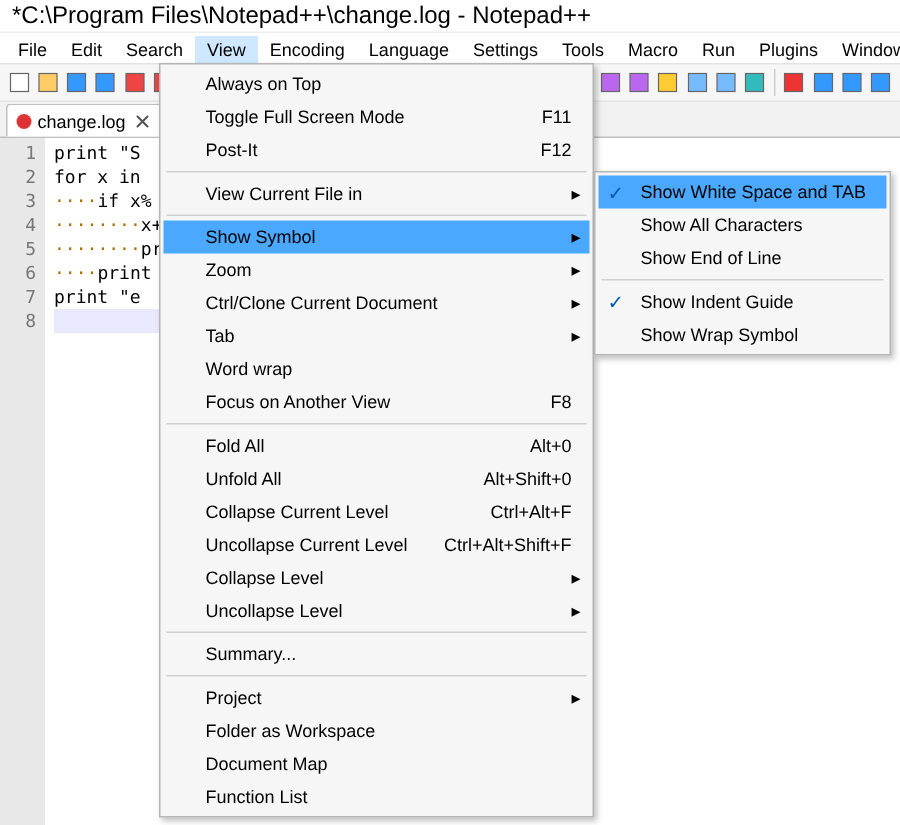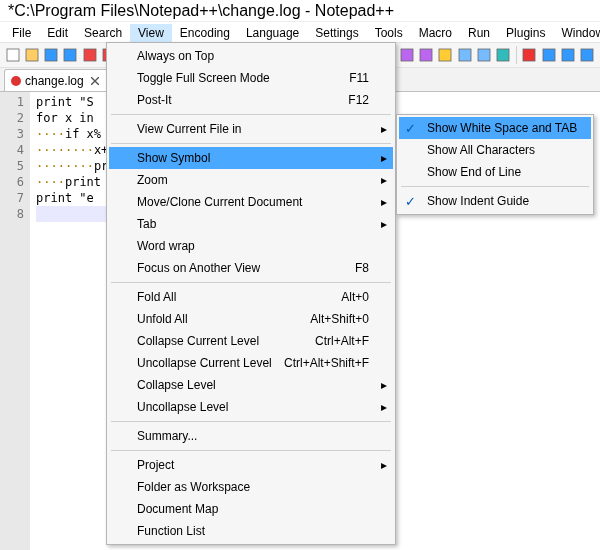--- a/index.html
+++ b/index.html
@@ -18,21 +18,21 @@
   .tab .close { width: 14px; height: 14px; display: flex; align-items: center; justify-content: center; color: #555; }
   .editor { display: flex; height: calc(550px - 22px - 20px - 26px - 24px); background: #fff; font-family: Consolas, monospace; font-size: 12px; }
   .gutter { width: 30px; background: #e8e8e8; color: #777; text-align: right; padding-right: 6px; padding-top: 2px; line-height: 16px; }
   .code { padding: 2px 0 0 6px; line-height: 16px; white-space: pre; color: #000; }
   .code .cur { background: #e8e8ff; display: inline-block; min-width: 300px; }
   .dots { color: #b07000; }
   
   .menu { position: absolute; background: #f6f6f6; border: 1px solid #b5b5b5; box-shadow: 2px 2px 4px rgba(0,0,0,0.25); padding: 2px; }
   .menu .row { display: flex; align-items: center; height: 22px; padding: 0 24px 0 28px; position: relative; cursor: default; white-space: nowrap; }
   .menu .row.hl { background: #4aa8ff; color: #000; }
-  .menu .row .shortcut { position: absolute; right: 24px; }
+  .menu .row .shortcut { position: absolute; right: 12px; }
   .menu .row .arrow { position: absolute; right: 6px; }
   .menu .row .check { position: absolute; left: 6px; color: #0057b8; font-size: 13px; }
   .menu .sep { height: 1px; background: #cfcfcf; margin: 3px 2px; }
   #view-menu { left: 106px; top: 42px; width: 290px; }
   #submenu { left: 396px; top: 114px; width: 198px; }
 </style>
 </head>
 <body>
 
 <div class="titlebar">
@@ -311,21 +311,21 @@
     <div class="sep"></div>
     <div class="row hl">
       <span>Show Symbol</span>
       <span class="arrow">▸</span>
     </div>
     <div class="row">
       <span>Zoom</span>
       <span class="arrow">▸</span>
     </div>
     <div class="row">
-      <span>Move/Clone Current Document</span>
+      <span>Ctrl/Clone Current Document</span>
       <span class="arrow">▸</span>
     </div>
     <div class="row">
       <span>Tab</span>
       <span class="arrow">▸</span>
     </div>
     <div class="row">
       <span>Word wrap</span>
     </div>
     <div class="row">
@@ -386,13 +386,16 @@
       <span>Show All Characters</span>
     </div>
     <div class="row">
       <span>Show End of Line</span>
     </div>
     <div class="sep"></div>
     <div class="row">
       <span class="check">✓</span>
       <span>Show Indent Guide</span>
     </div>
+    <div class="row">
+      <span>Show Wrap Symbol</span>
+    </div>
   </div>
 
 </body></html>

